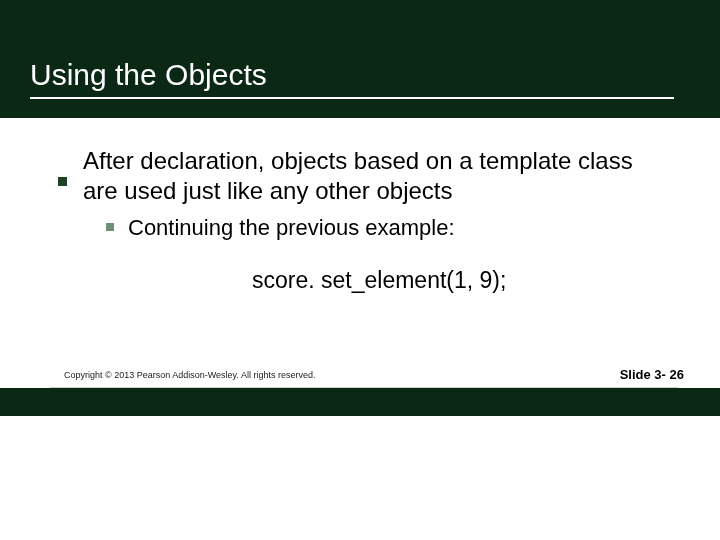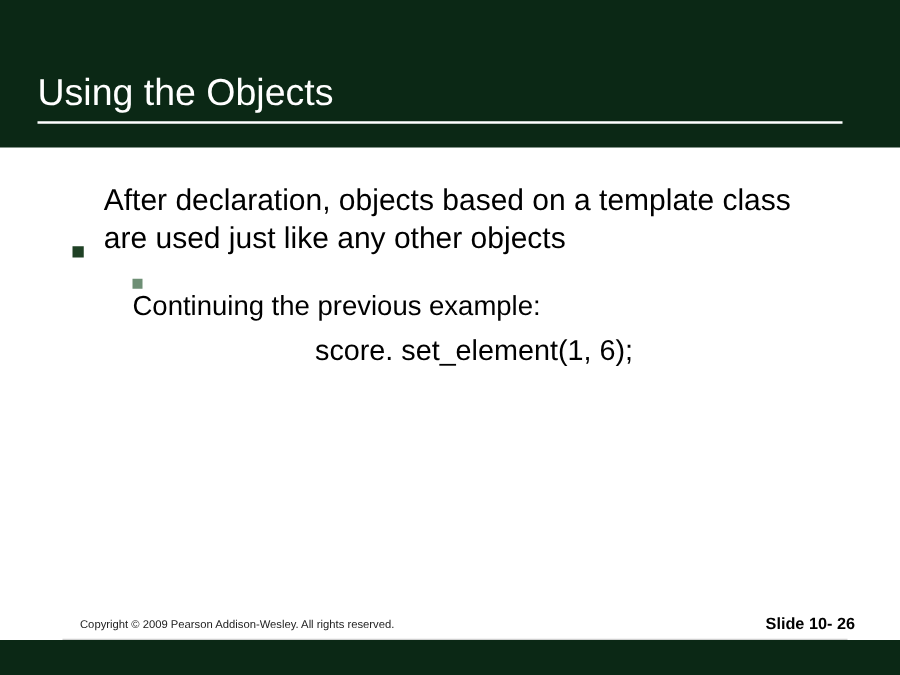--- a/index.html
+++ b/index.html
@@ -6,21 +6,21 @@
     margin: 0;
     padding: 0;
     width: 720px;
     height: 540px;
     font-family: Arial, Helvetica, sans-serif;
     background: #ffffff;
     overflow: hidden;
   }
   .slide {
     width: 720px;
-    height: 540px;
+    height: 416px;
     position: relative;
     box-sizing: border-box;
   }
   .header-band {
     position: absolute;
     top: 0;
     left: 0;
     width: 720px;
     height: 118px;
     background: #0b2815;
@@ -43,41 +43,40 @@
   }
   .body {
     position: absolute;
     top: 146px;
     left: 58px;
     width: 600px;
     color: #000;
   }
   .lvl1 {
     display: flex;
-    align-items: flex-end;
+    align-items: center;
     margin-bottom: 8px;
   }
   .lvl1 .bullet {
     width: 9px;
     height: 9px;
     background: #1f4125;
     margin-top: 10px;
     margin-right: 16px;
     flex: 0 0 auto;
   }
   .lvl1 .text {
     font-size: 24px;
     line-height: 1.25;
   }
   .lvl2 {
     display: flex;
     align-items: flex-start;
     margin-left: 48px;
     margin-top: 4px;
-    flex-direction: column;
   }
   .lvl2 .bullet {
     width: 8px;
     height: 8px;
     background: #6e8f75;
     margin-top: 9px;
     margin-right: 14px;
     flex: 0 0 auto;
   }
   .lvl2 .text {
@@ -140,21 +139,21 @@
       <div class="bullet"></div>
       <div class="text">After declaration, objects based on a template class are used just like any other objects</div>
     </div>
     <div class="lvl2">
       <div class="bullet"></div>
       <div class="text">Continuing the previous example:</div>
     </div>
   </div>
 
   <div class="code-block">
-    <div>score. set_element(1, 6);</div>
+    <div>score. set_element(1, 9);</div>
   </div>
 
   <div class="footer-rule"></div>
-  <div class="copyright">Copyright © 2009 Pearson Addison-Wesley.  All rights reserved.</div>
-  <div class="slidenum">Slide 10- 26</div>
+  <div class="copyright">Copyright © 2013 Pearson Addison-Wesley.  All rights reserved.</div>
+  <div class="slidenum">Slide 3- 26</div>
   <div class="footer-band"></div>
 
 </div>
 
 </body></html>

